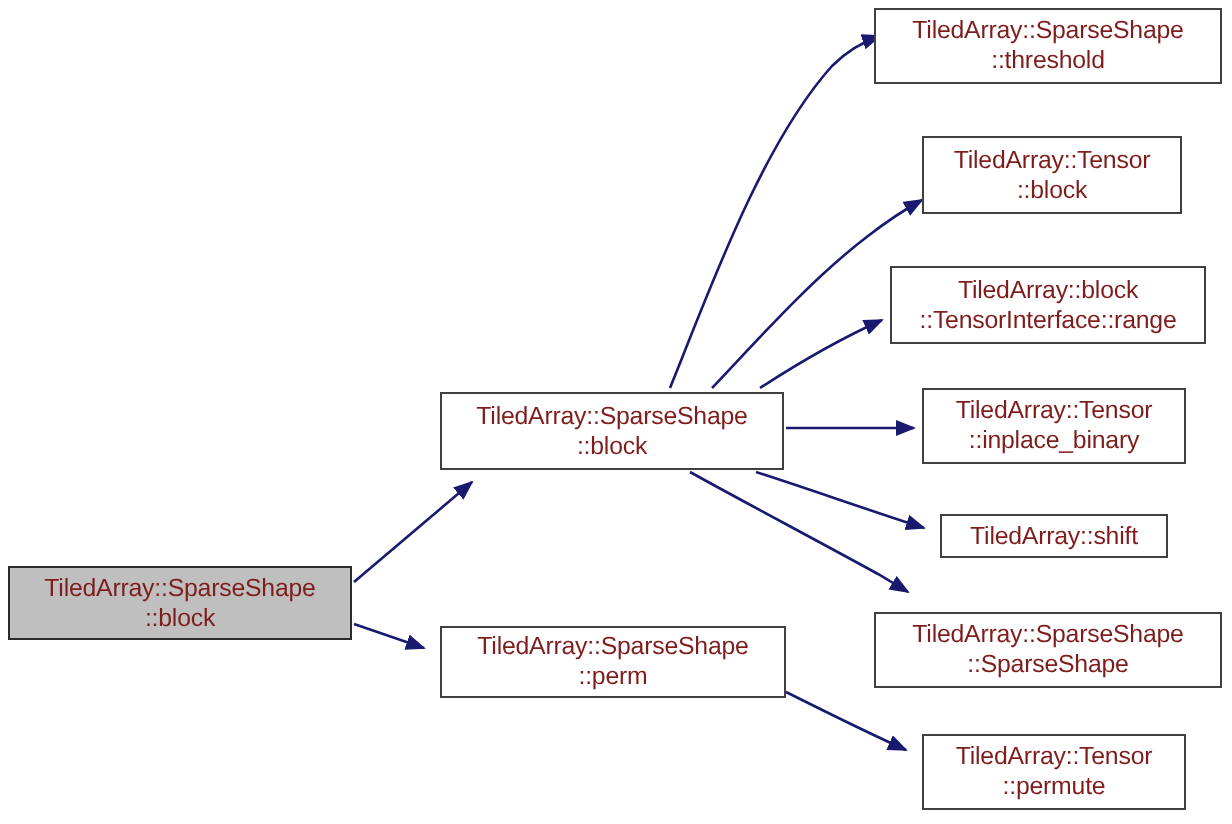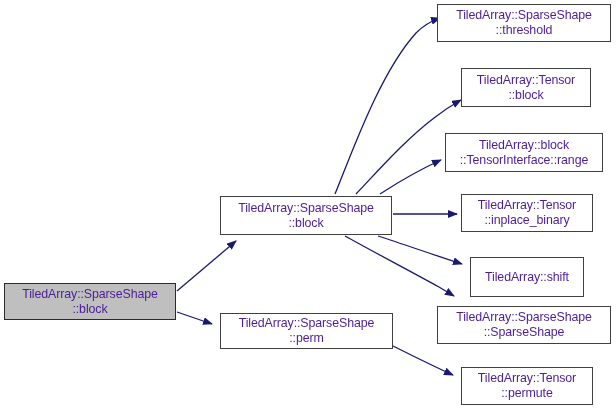--- a/index.html
+++ b/index.html
@@ -20,21 +20,21 @@
     left: 0;
     top: 0;
     width: 616px;
     height: 412px;
   }
   .node {
     position: absolute;
     box-sizing: border-box;
     border: 1px solid #404040;
     background: #ffffff;
-    color: #4c1d95;
+    color: #7f1d1d;
     display: flex;
     align-items: center;
     justify-content: center;
     text-align: center;
     font-size: 12.4px;
     line-height: 15px;
     letter-spacing: -0.1px;
     white-space: pre-line;
     z-index: 2;
   }
@@ -81,20 +81,20 @@
       <div class="node" style="left: 220px; top: 313px; width: 173px; height: 36px;"><span class="node-label">TiledArray::SparseShape
 ::perm</span></div>
       <div class="node" style="left: 437px; top: 4px; width: 174px; height: 38px;"><span class="node-label">TiledArray::SparseShape
 ::threshold</span></div>
       <div class="node" style="left: 461px; top: 68px; width: 130px; height: 39px;"><span class="node-label">TiledArray::Tensor
 ::block</span></div>
       <div class="node" style="left: 445px; top: 133px; width: 158px; height: 39px;"><span class="node-label">TiledArray::block
 ::TensorInterface::range</span></div>
       <div class="node" style="left: 461px; top: 194px; width: 132px; height: 38px;"><span class="node-label">TiledArray::Tensor
 ::inplace_binary</span></div>
-      <div class="node" style="left: 470px; top: 257px; width: 114px; height: 40px;"><span class="node-label">TiledArray::shift</span></div>
+      <div class="node" style="left: 470px; top: 257px; width: 114px; height: 22px;"><span class="node-label">TiledArray::shift</span></div>
       <div class="node" style="left: 437px; top: 306px; width: 174px; height: 38px;"><span class="node-label">TiledArray::SparseShape
 ::SparseShape</span></div>
       <div class="node" style="left: 461px; top: 367px; width: 132px; height: 38px;"><span class="node-label">TiledArray::Tensor
 ::permute</span></div>
     </div>
 
 </div>
 
 </body></html>

